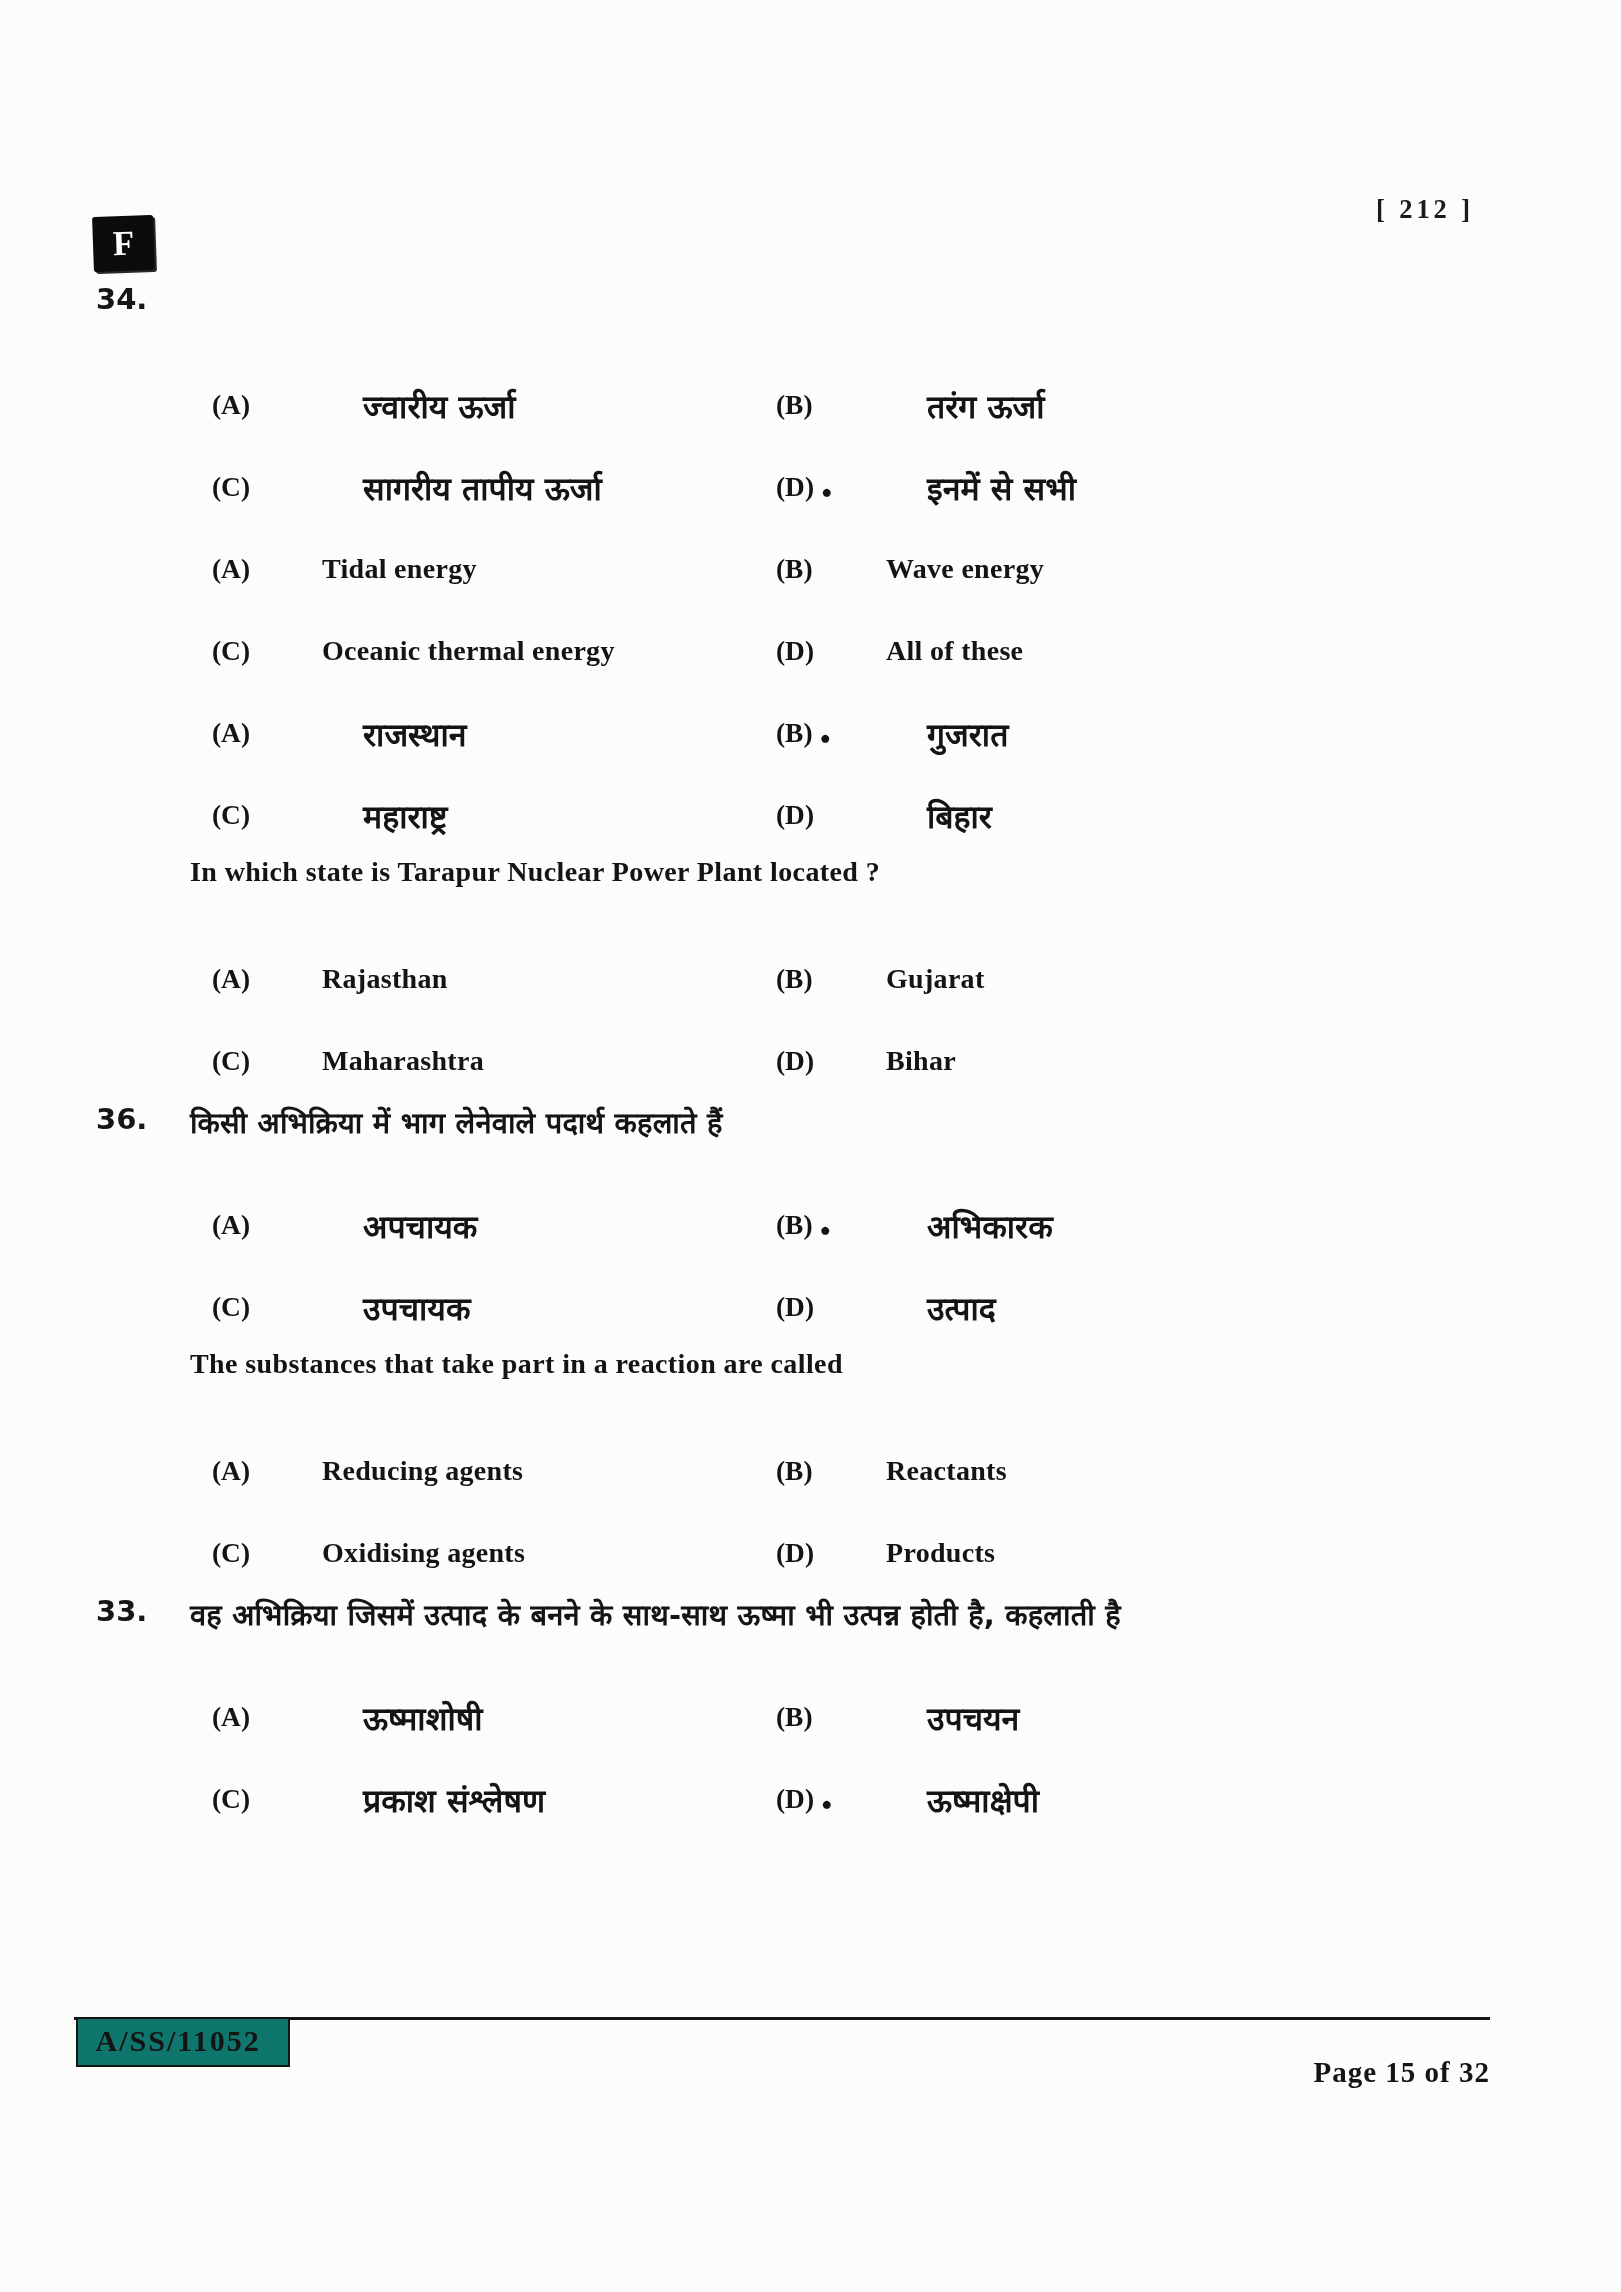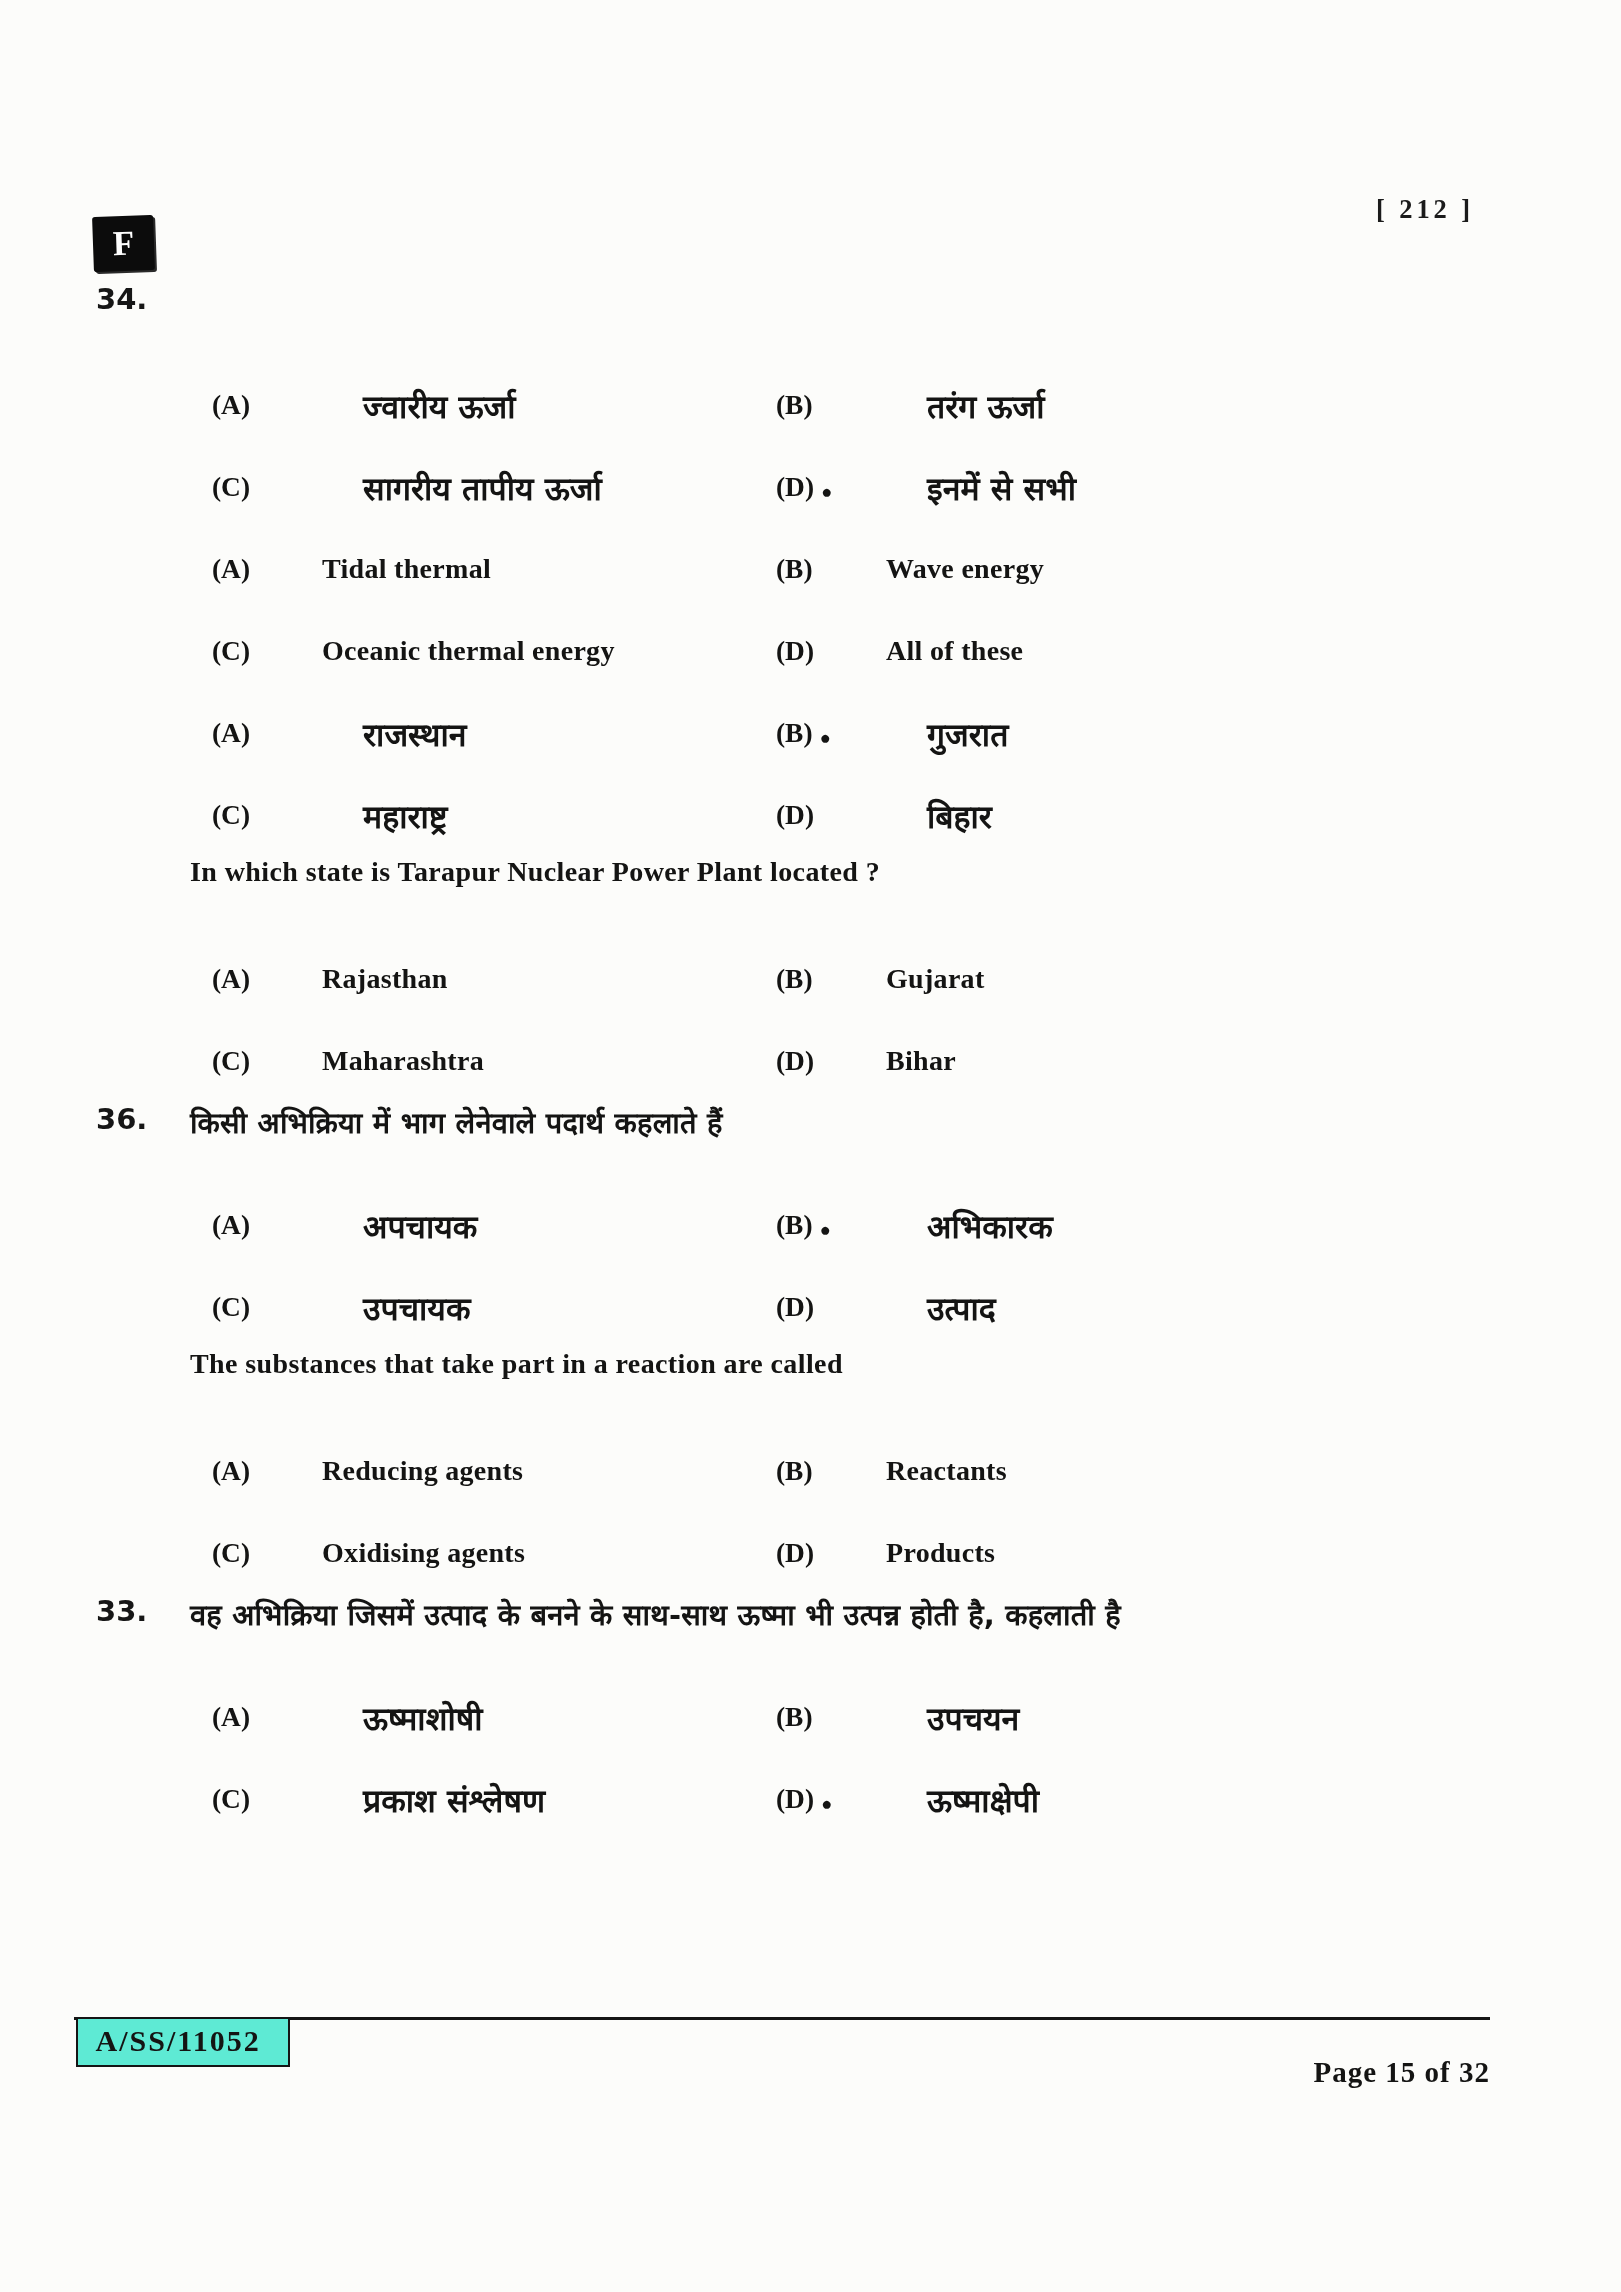--- a/index.html
+++ b/index.html
@@ -63,21 +63,21 @@
     font-family:"Liberation Serif", serif;
     font-weight:bold; font-size:28px; letter-spacing:0.3px;
   }
   
   .footer {
     position:absolute; left:74px; right:131px; top:2017px;
     border-top:3.9px solid #151515; height:69px;
   }
   .footer-code-box {
     position:absolute; left:2px; top:-2.9px;
-    border:2.9px solid #151515; background:#5eead4;
+    border:2.9px solid #151515; background:#0f766e;
     padding:4.9px 27.4px 6.9px 17.6px;
     font-family:"Liberation Serif", serif;
     font-weight:bold; font-size:30px; letter-spacing:2px;
   }
   .footer-page {
     position:absolute; right:0; top:11.8px;
     font-family:"Liberation Serif", serif;
     font-weight:bold; font-size:29px; letter-spacing:1px;margin-top:24px;
   }
 </style>
@@ -128,21 +128,21 @@
             </span>
           <span class="opt-text-hi">इनमें से सभी</span>
         </div>
       </div>
       <div class="orow">
         <div class="opt left">
           <span class="opt-label">
               <span>(A)</span>
               <span class="marker"></span>
             </span>
-          <span class="opt-text-en">Tidal thermal</span>
+          <span class="opt-text-en">Tidal energy</span>
         </div>
         <div class="opt">
           <span class="opt-label">
               <span>(B)</span>
               <span class="marker"></span>
             </span>
           <span class="opt-text-en">Wave energy</span>
         </div>
       </div>
       <div class="orow">

